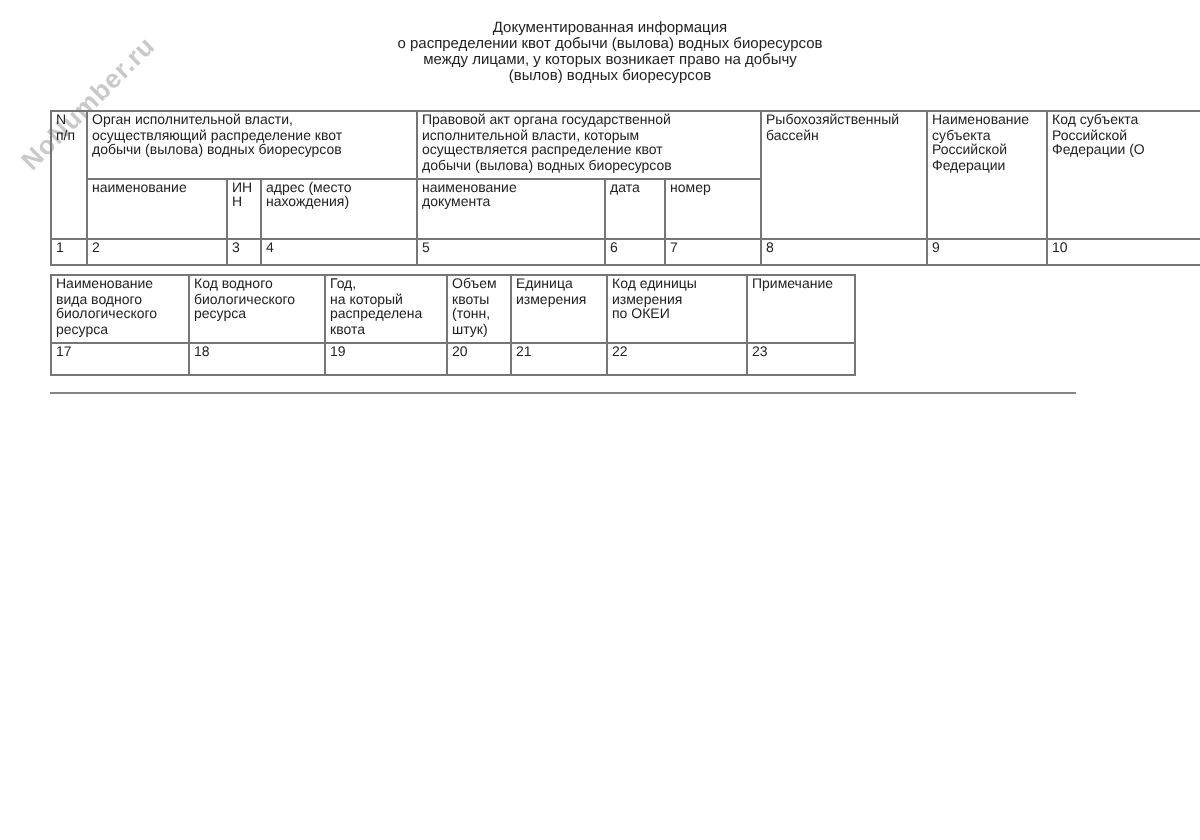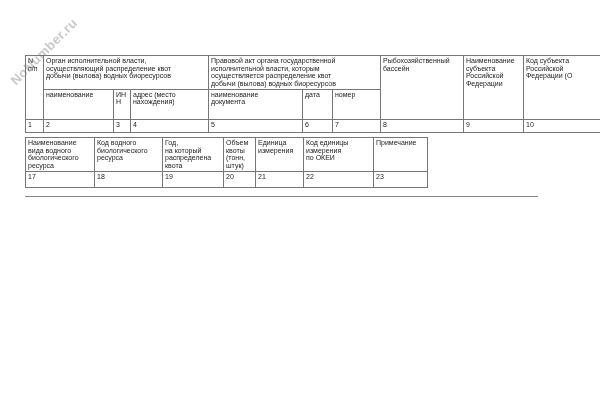--- a/index.html
+++ b/index.html
@@ -60,20 +60,26 @@
     background:#858585;
   }
 </style>
 </head>
 <body>
 
 <div class="page">
 
   <div class="watermark">NoNumber.ru</div>
 
+  <div class="doc-title">
+    <div>Документированная информация</div>
+    <div>о распределении квот добычи (вылова) водных биоресурсов</div>
+    <div>между лицами, у которых возникает право на добычу</div>
+    <div>(вылов) водных биоресурсов</div>
+  </div>
 
   <table class="doc-table" id="table1">
     <colgroup>
       <col style="width:18px">
         <col style="width:70px">
         <col style="width:17px">
         <col style="width:78px">
       <col style="width:94px">
         <col style="width:30px">
         <col style="width:48px">

